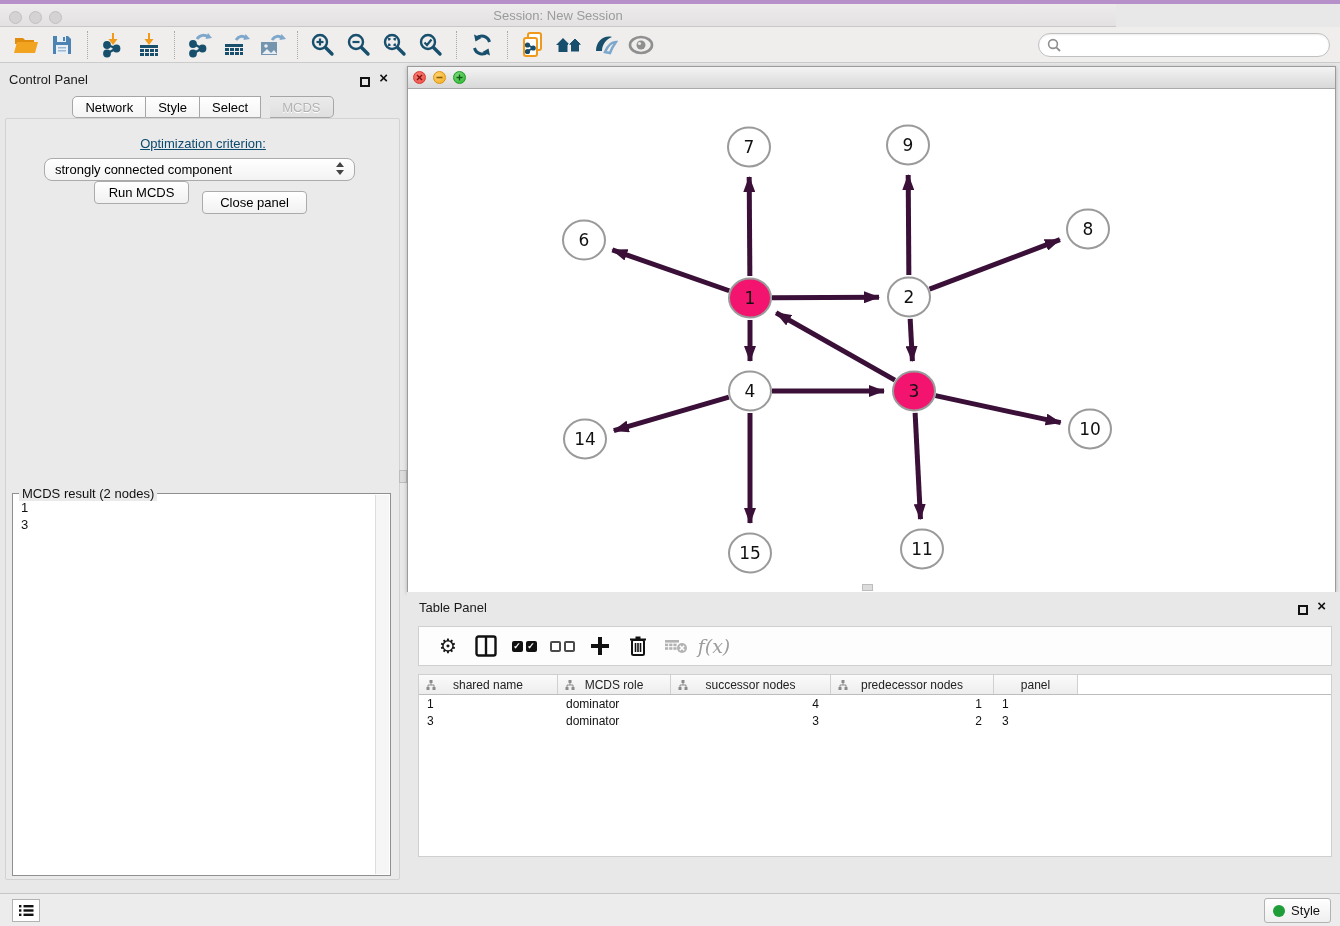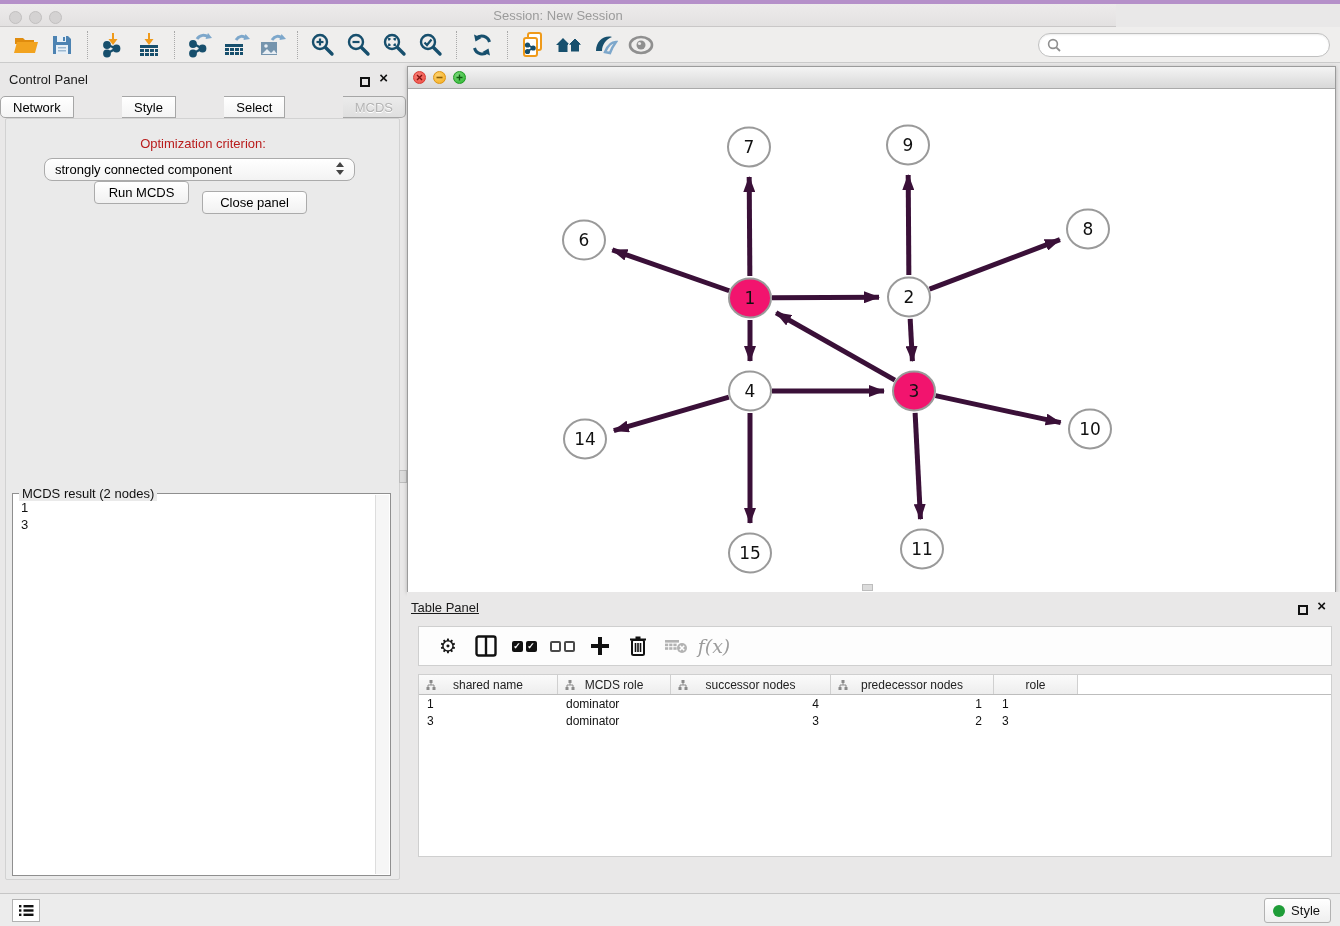--- a/index.html
+++ b/index.html
@@ -28,23 +28,23 @@
   
   .control-panel { position:absolute; left:0; top:63px; width:406px; height:830px; background:#e9e8e8; }
   .cp-header { position:absolute; top:9px; left:9px; }
   .cp-float { position:absolute; top:10px; right:36px; cursor:pointer; }
   .cp-close { position:absolute; top:10px; right:18px; cursor:pointer; }
   .seg-group { display:flex; }
   .seg { height:22px; font-size:13px; display:flex; align-items:center; justify-content:center; background:linear-gradient(#ffffff,#f4f4f4); border:1px solid #a6a6a6; border-left:none; color:#000; padding:0 12px; cursor:pointer; white-space:nowrap; }
   .seg:first-child { border-left:1px solid #a6a6a6; border-radius:5px 0 0 5px; }
   .seg:last-child { border-radius:0 5px 5px 0; }
   .seg.sel { background:linear-gradient(#ebebeb,#dfdfdf); color:#b3b3b3; text-shadow:0 1px 0 #fff;margin-left:9px; }
-  .cp-tabs { position:absolute; top:33px; left:0; width:100%; display:flex; justify-content:space-between; }
+  .cp-tabs { position:absolute; top:33px; left:0; width:100%; display:flex; justify-content:center; }
   .cp-pane { position:absolute; top:55px; left:5px; right:6px; bottom:13px; background:#eaeaea; border:1px solid #d2d2d2; border-radius:2px; }
-  .opt-label { position:absolute; top:73px; left:0; width:100%; text-align:center; font-size:13px; color:#b91c1c; }
+  .opt-label { position:absolute; top:73px; left:0; width:100%; text-align:center; font-size:13px; color:#0c4a6e;text-decoration:underline; }
   .combo { position:absolute; top:95px; left:44px; width:311px; height:23px; background:linear-gradient(#ffffff,#f3f3f3); border:1px solid #ababab; border-radius:8px; font-size:13px; display:flex; align-items:center; padding:0 24px 0 10px; cursor:pointer; }
   .combo .chev { position:absolute; right:8px; top:3px; width:10px; height:16px; }
   .chev i { display:block; width:0; height:0; border-left:4px solid transparent; border-right:4px solid transparent; }
   .chev .up { border-bottom:5px solid #444; margin-bottom:3px; }
   .chev .dn { border-top:5px solid #444; }
   .btn { position:absolute; height:23px; background:linear-gradient(#ffffff,#f1f1f1); border:1px solid #ababab; border-radius:4px; font-size:13px; display:flex; align-items:center; justify-content:center; cursor:pointer; color:#000; }
   .btn-run { top:118px; left:94px; width:95px; }
   .btn-closep { top:128px; left:202px; width:105px; }
 
   .mcds-fieldset { position:absolute; top:430px; left:12px; width:379px; height:383px; border:1px solid #8f8f8f; background:#fff; }
@@ -63,21 +63,21 @@
   .net-title { position:absolute; left:0; right:0; top:3px; text-align:center; font-size:13px; color:#222; }
   .light { position:absolute; top:4px; width:13px; height:13px; border-radius:50%; display:flex; align-items:center; justify-content:center; cursor:pointer; }
   .light svg { display:block; }
   .light-close { left:5px;  background:radial-gradient(circle at 35% 30%, #f77b74, #ee4d43); border:1px solid #d63b32; }
   .light-min   { left:25px; background:radial-gradient(circle at 35% 30%, #fdd270, #f5ac18); border:1px solid #dd9513; }
   .light-zoom  { left:45px; background:radial-gradient(circle at 35% 30%, #7ad77a, #28b62c); border:1px solid #1f9a23; }
   .net-canvas { position:absolute; left:0; top:22px; width:927px; height:503px; background:#fff; }
 
   
   .table-panel { position:absolute; left:407px; top:592px; width:933px; height:301px; background:#e9e8e8; }
-  .tp-header { position:absolute; top:8px; left:4px;text-decoration:underline; }
+  .tp-header { position:absolute; top:8px; left:12px; }
   .tp-float { position:absolute; top:9px; right:32px; cursor:pointer; }
   .tp-close { position:absolute; top:9px; right:14px; cursor:pointer; }
   .tp-toolbar { position:absolute; top:34px; left:11px; width:914px; height:40px; background:#fdfdfd; border:1px solid #cfcfcf; display:flex; align-items:center; padding-left:10px; }
   .tpi { width:38px; height:32px; display:flex; align-items:center; justify-content:center; }
   .gear-glyph { font-size:20px; color:#161616; }
   .fx-glyph { font-family:"DejaVu Serif", serif; font-style:italic; font-size:19px; color:#9c9c9c; }
   .chkpair { display:flex; gap:3px; }
   .chk { width:11px; height:11px; border-radius:2px; background:#111; color:#fff; font-size:9px; font-weight:bold; display:flex; align-items:center; justify-content:center; }
   .unchk { width:11px; height:11px; border-radius:2px; background:#fff; border:2px solid #4a4a4a; }
 
@@ -501,21 +501,21 @@
               <g fill="#8a8a8a">
                 <rect x="3.5" y="0" width="3" height="3"></rect>
                 <rect x="0.5" y="7" width="3" height="3"></rect>
                 <rect x="6.5" y="7" width="3" height="3"></rect>
               </g>
               <path d="M5 3v2 M2 5h6 M2 5v2 M8 5v2" stroke="#8a8a8a" fill="none"></path>
             </svg>
             <span>predecessor nodes</span>
           </div>
           <div class="dt-th" style="width: 84px;">
-            <span>role</span>
+            <span>panel</span>
           </div>
         </div>
       <div id="dt-body">
           <div class="dt-row">
             <div class="dt-td" style="width: 139px; text-align: left; padding: 2px 0px 0px 8px;">1</div>
             <div class="dt-td" style="width: 113px; text-align: left; padding: 2px 0px 0px 8px;">dominator</div>
             <div class="dt-td" style="width: 160px; text-align: right; padding: 2px 12px 0px 0px;">4</div>
             <div class="dt-td" style="width: 163px; text-align: right; padding: 2px 12px 0px 0px;">1</div>
             <div class="dt-td" style="width: 84px; text-align: left; padding: 2px 0px 0px 8px;">1</div>
           </div>

